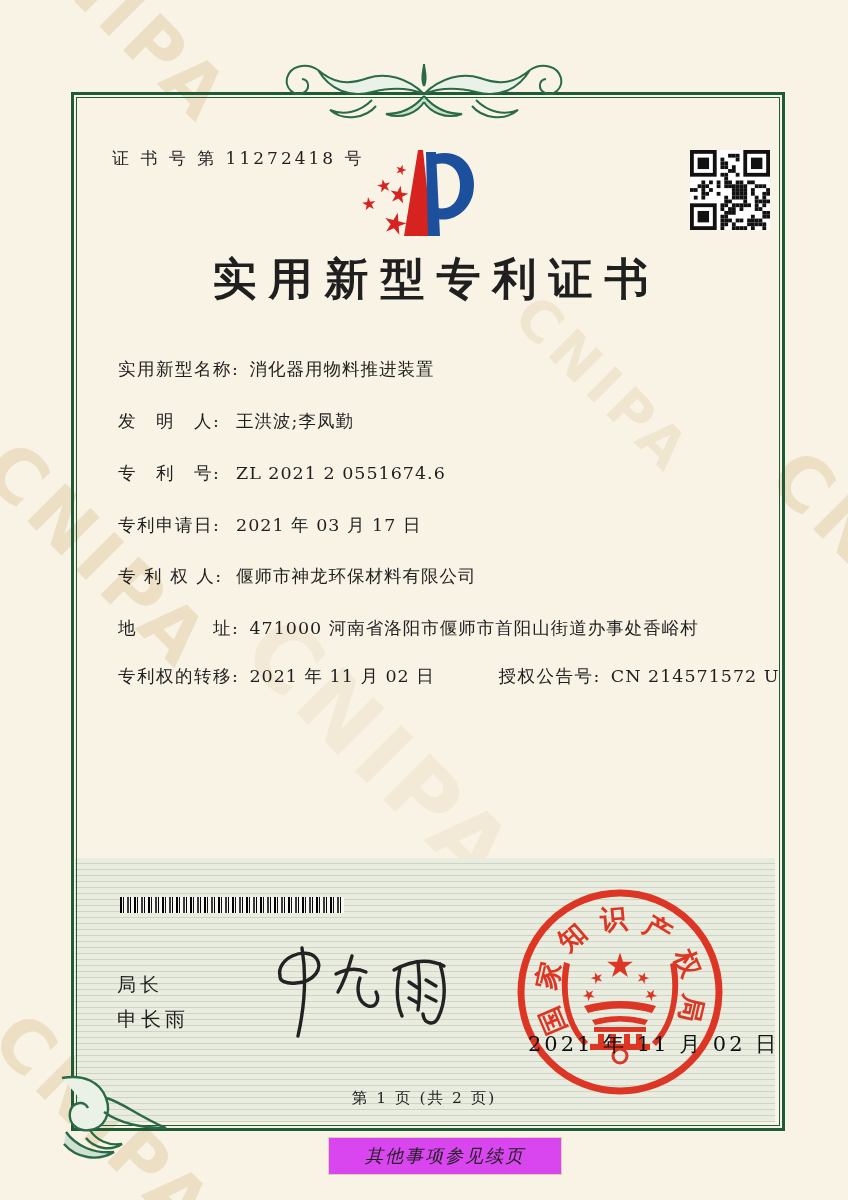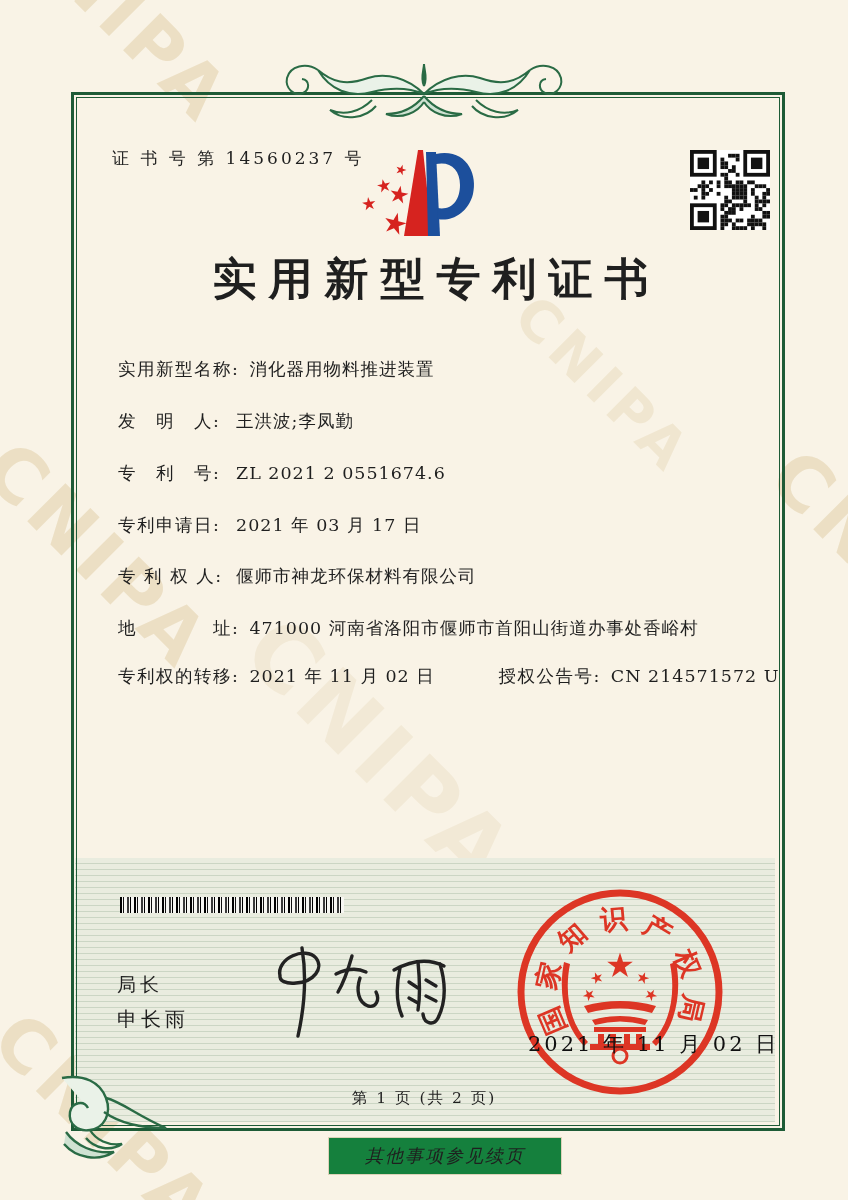--- a/index.html
+++ b/index.html
@@ -54,21 +54,21 @@
   .officer-role{position:absolute;left:117px;top:972px;z-index:3;font-size:19px;letter-spacing:4px;}
   .officer-name{position:absolute;left:117px;top:1006px;z-index:3;font-size:20px;letter-spacing:4px;}
   .signature{position:absolute;left:266px;top:942px;z-index:3;}
   .seal{position:absolute;left:514px;top:886px;z-index:4;opacity:.94;}
   .seal-date{position:absolute;left:528px;top:1030px;z-index:5;font-size:21px;
     letter-spacing:3px;color:#101010;white-space:nowrap;}
   .page-info{position:absolute;left:0;right:0;top:1088px;z-index:3;text-align:center;
     font-size:15.5px;letter-spacing:2px;}
   .continuation{position:absolute;left:328px;top:1137px;width:232px;height:36px;z-index:3;
     line-height:36px;text-align:center;font-size:18px;font-style:italic;letter-spacing:2px;
-    background:#15803d;border:1px solid #ddd2b8;}
+    background:#d946ef;border:1px solid #ddd2b8;}
 </style>
 </head>
 <body>
 
 <div class="wm" style="left:-18px;top:-30px;font-size:72px;">CNIPA</div>
 <div class="wm" style="left:492px;top:352px;font-size:56px;color:#f0e6d0;">CNIPA</div>
 <div class="wm" style="left:-44px;top:512px;font-size:74px;">CNIPA</div>
 <div class="wm" style="left:742px;top:520px;font-size:74px;">CNIPA</div>
 <div class="wm" style="left:212px;top:700px;font-size:90px;color:#f2e9d6;">CNIPA</div>
 <div class="wm" style="left:-34px;top:1082px;font-size:72px;">CNIPA</div>
@@ -95,21 +95,21 @@
 
 <svg class="ornament-corner" width="120" height="95" viewBox="0 0 120 95">
   <g fill="none" stroke="#2a6b45" stroke-width="2.4">
     <path d="M6,6 C28,2 44,10 50,26 C56,42 48,56 34,58 C22,60 12,52 14,40 C16,30 28,28 32,36" fill="#eaf2e8"></path>
     <path d="M50,26 C66,30 82,44 110,56 C84,56 62,50 48,40"></path>
     <path d="M10,60 C20,74 38,82 58,80 C42,90 20,86 8,72" fill="#cfe2d2"></path>
     <path d="M34,58 C40,68 52,74 66,72 C54,80 38,76 30,66"></path>
   </g>
 </svg>
 
-<div class="cert-no">证 书 号 第 14560237 号</div>
+<div class="cert-no">证 书 号 第 11272418 号</div>
 
 <svg class="logo" width="170" height="120" viewBox="0 0 170 120">
   <defs>
     <polygon id="st" points="0,-10 2.2,-3.1 9.5,-3.1 3.6,1.2 5.9,8.1 0,3.8 -5.9,8.1 -3.6,1.2 -9.5,-3.1 -2.2,-3.1"></polygon>
   </defs>
   <path d="M66,14 L71,14 L80,100 L52,100 Z" fill="#d6231f"></path>
   <path d="M74,16 L84,16 L88,100 L76,100 Z" fill="#1c4f9c"></path>
   <path d="M84,18 C114,12 126,38 121,58 C116,78 98,86 86,83 L85,72 C100,75 108,64 108,49 C108,33 98,25 84,28 Z" fill="#1c4f9c"></path>
   <use href="#st" transform="translate(49,34) scale(0.55) rotate(18)" fill="#d6231f"></use>
   <use href="#st" transform="translate(32,50) scale(0.70) rotate(-12)" fill="#d6231f"></use>

